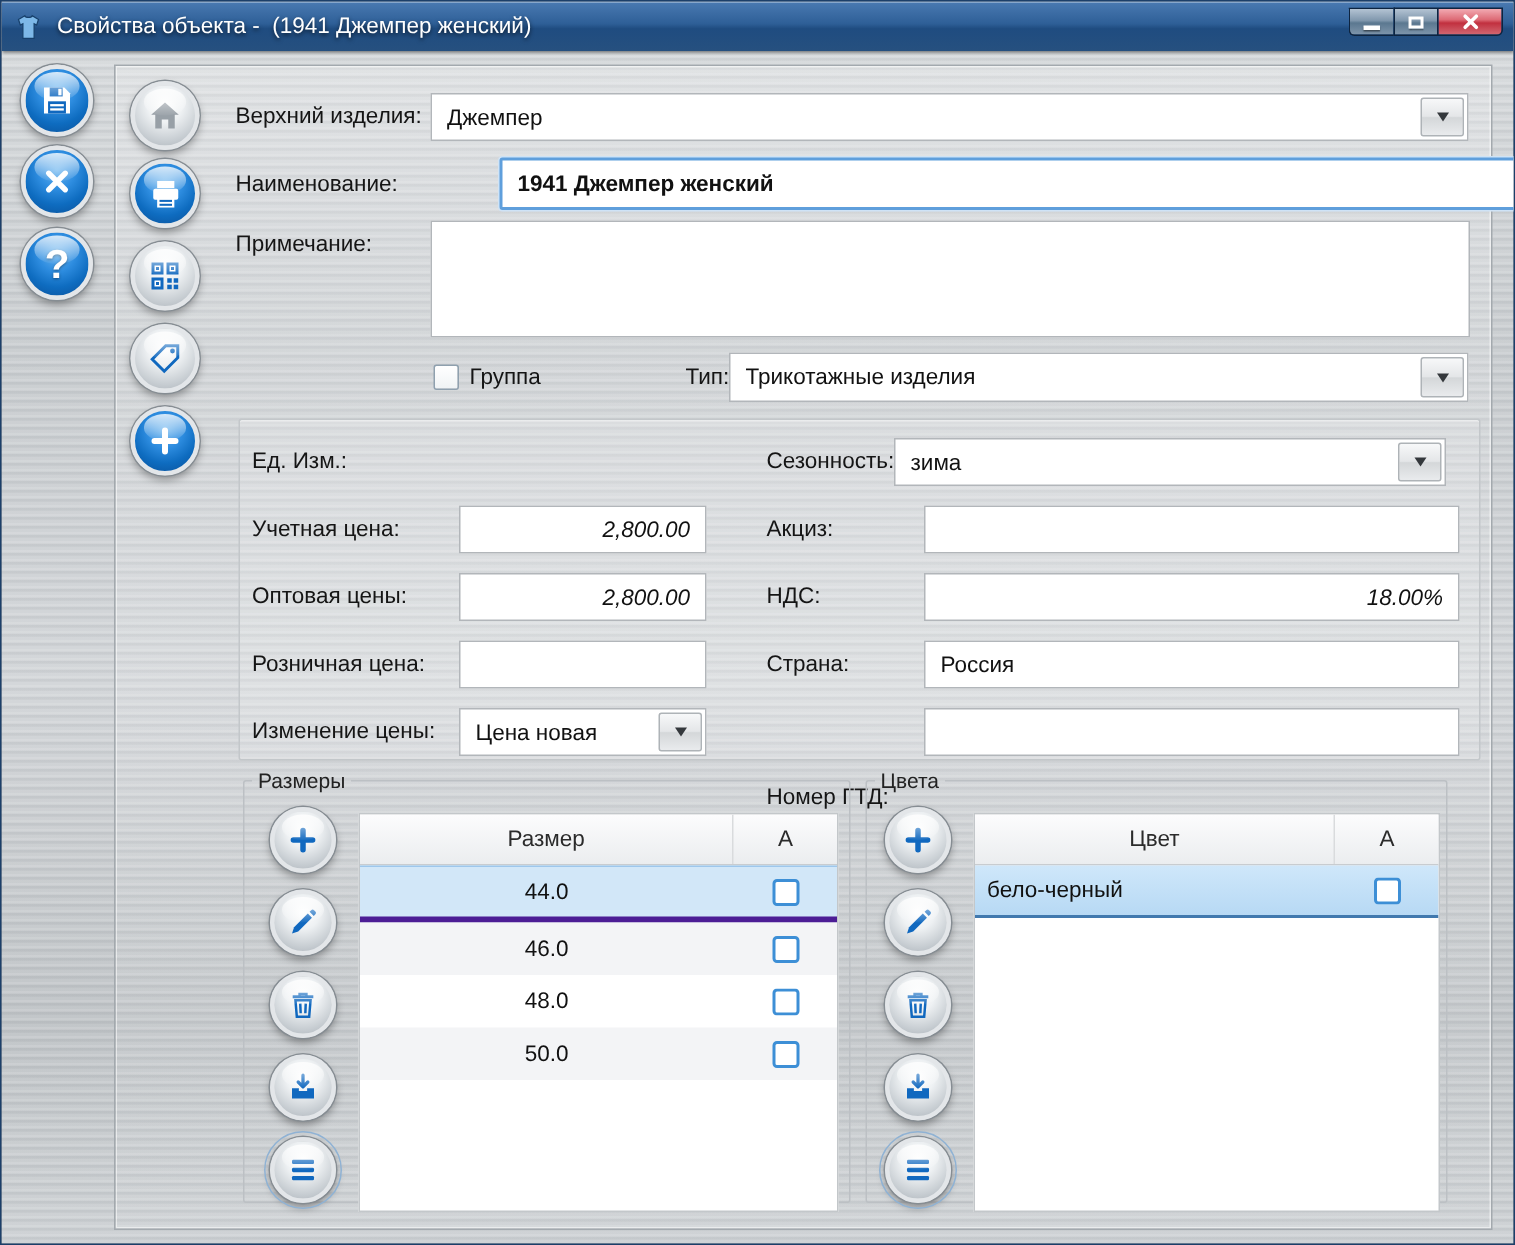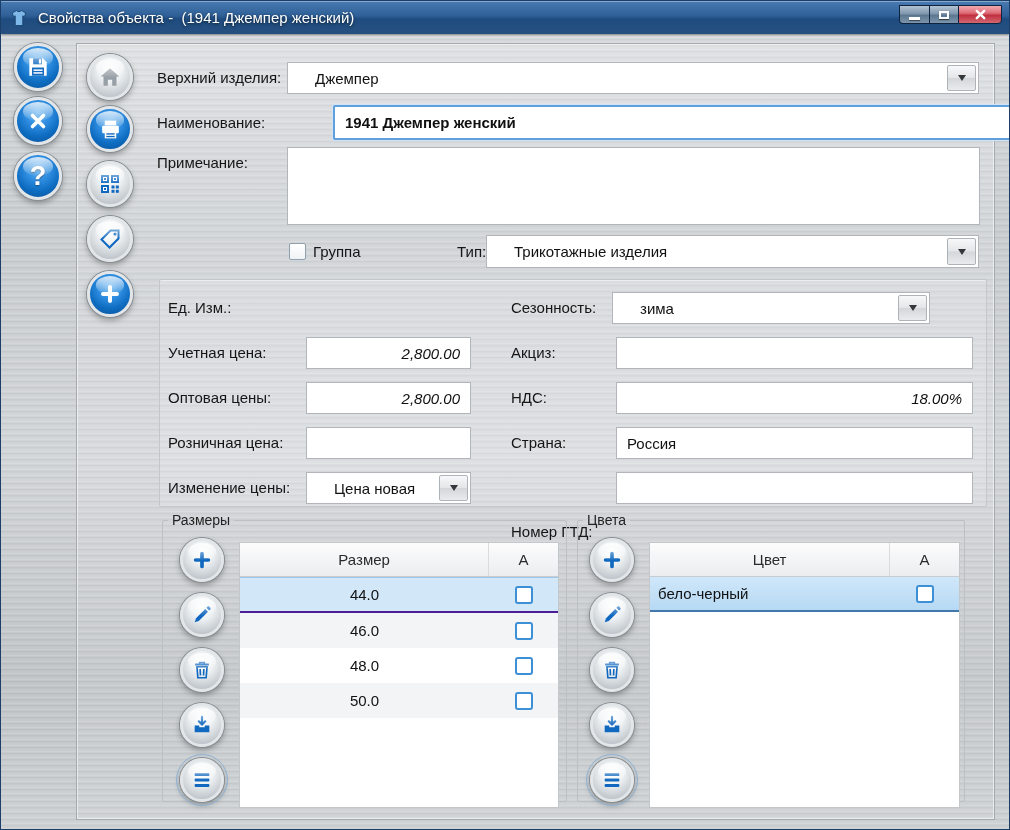--- a/index.html
+++ b/index.html
@@ -47,21 +47,21 @@
   .qmark{color:#fff;font-size:27px;font-weight:bold;text-shadow:0 1px 2px rgba(0,0,0,.4);line-height:1;}
   
   .panel{
     position:absolute;left:75px;top:42px;width:919px;height:777px;box-sizing:border-box;
     border:1px solid #a3a9ae;box-shadow:inset 0 0 0 1px rgba(255,255,255,.55);
     background:linear-gradient(180deg,rgba(255,255,255,.22),rgba(255,255,255,.05));
   }
   .label{position:absolute;white-space:nowrap;color:#151515;}
   
   .combo{position:absolute;background:#fff;border:1px solid #b2b6ba;box-sizing:border-box;display:flex;align-items:stretch;cursor:pointer;}
-  .combo-value{flex:1;display:flex;align-items:center;padding:0 27px;overflow:hidden;white-space:nowrap;}
+  .combo-value{flex:1;display:flex;align-items:center;padding:0 10px;overflow:hidden;white-space:nowrap;}
   .combo-arrow{width:27px;margin:2px;border:1px solid #aeb3b7;border-radius:2px;
     background:linear-gradient(180deg,#f7f8f9 0%,#e4e6e8 48%,#d4d7d9 52%,#e9ebed 100%);
     display:flex;align-items:center;justify-content:center;cursor:pointer;}
   .tri{width:0;height:0;border-left:4.5px solid transparent;border-right:4.5px solid transparent;border-top:6px solid #34383c;}
   
   .tbox{position:absolute;background:#fff;border:1px solid #b2b6ba;box-sizing:border-box;padding:0 10px;
     font-family:"Liberation Sans",sans-serif;font-size:15px;color:#111;outline:none;}
   .tbox.focused{border:2px solid #5f9fdc;border-radius:2px;box-shadow:0 0 0 1px #cfe3f6;margin-left:48px;}
   .tbox.bold{font-weight:bold;}
   .tbox.num{text-align:right;font-style:italic;}
@@ -75,21 +75,21 @@
   
   fieldset.groupbox{position:absolute;margin:0;padding:0;box-sizing:border-box;border:1px solid #bcc0c4;border-radius:2px;}
   fieldset.groupbox legend{font-size:14px;color:#222;padding:0 4px;margin-left:5px;}
   
   .table{position:absolute;background:#fff;border:1px solid #c3c7ca;box-sizing:border-box;overflow:hidden;}
   .thead{display:flex;height:33px;background:linear-gradient(180deg,#fcfcfd,#ebedef);border-bottom:1px solid #c8ccd0;}
   .th{display:flex;align-items:center;justify-content:center;color:#2b2b2b;cursor:pointer;}
   .th.sep{border-left:1px solid #d9dbdd;}
   .trow{display:flex;height:35px;align-items:center;cursor:pointer;}
   .trow.alt{background:#f3f4f6;}
-  .trow.sel-size{background:#d2e7f8;border-top:1px solid #9ec7ec;border-bottom:2px solid #4c1d95;height:33px;}
+  .trow.sel-size{background:#d2e7f8;border-top:1px solid #9ec7ec;border-bottom:4px solid #4c1d95;height:33px;}
   .trow.sel-color{background:linear-gradient(180deg,#cfe7fa,#b7d9f4);border-bottom:2px solid #4179ae;height:33px;}
   .td{display:flex;align-items:center;overflow:hidden;}
   .td.center{justify-content:center;}
   .td.left{padding-left:8px;}
   .td.acol{justify-content:center;}
   .acheck{width:18px;height:18px;box-sizing:border-box;border:2px solid #3d8fd6;border-radius:3px;background:#fff;cursor:pointer;}
   
   .gb-btn{width:44px;height:44px;}
   .gb-btn.pressed{outline:1px solid #8fb2d4;outline-offset:3px;}
   svg{display:block;}
@@ -212,21 +212,21 @@
       <span class="combo-value">Трикотажные изделия</span>
       <span class="combo-arrow">
         <span class="tri"></span>
       </span>
     </div>
 
     <div class="details-box">
 
       <span class="label" style="left:8px;top:12px;line-height:32px;">Ед. Изм.:</span>
       <span class="label" style="left:351px;top:12px;line-height:32px;">Сезонность:</span>
-      <div class="combo" style="left:452px;top:12px;width:318px;height:32px;justify-content:flex-end;">
+      <div class="combo" style="left:436px;top:12px;width:368px;height:32px;justify-content:flex-end;">
         <span class="combo-value">зима</span>
         <span class="combo-arrow">
             <span class="tri"></span>
           </span>
       </div>
 
       <span class="label" style="left:8px;top:57px;line-height:32px;">Учетная цена:</span>
       <input class="tbox num" style="left: 146px; top: 57px; width: 165px; height: 32px;" value="2,800.00">
       <span class="label" style="left:351px;top:57px;line-height:32px;">Акциз:</span>
       <input class="tbox" style="left: 456px; top: 57px; width: 357px; height: 32px;" value="">

